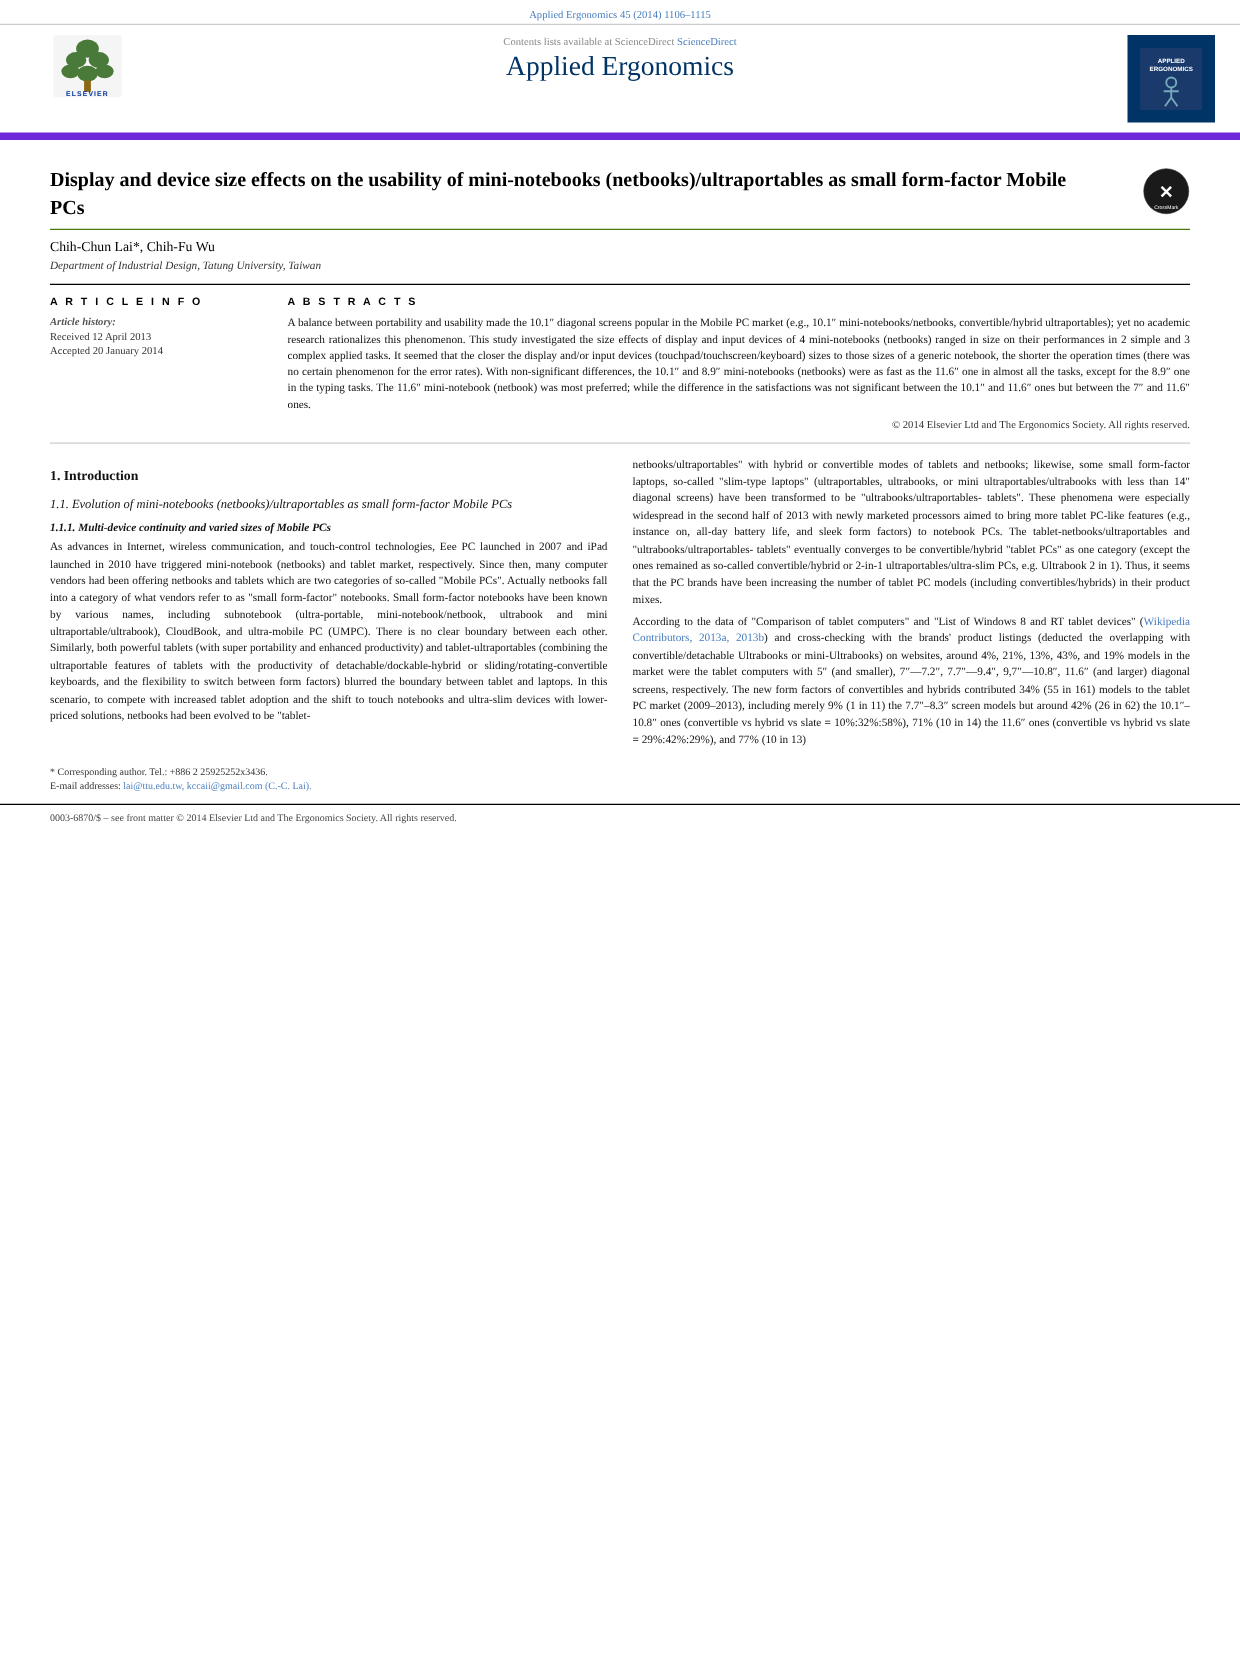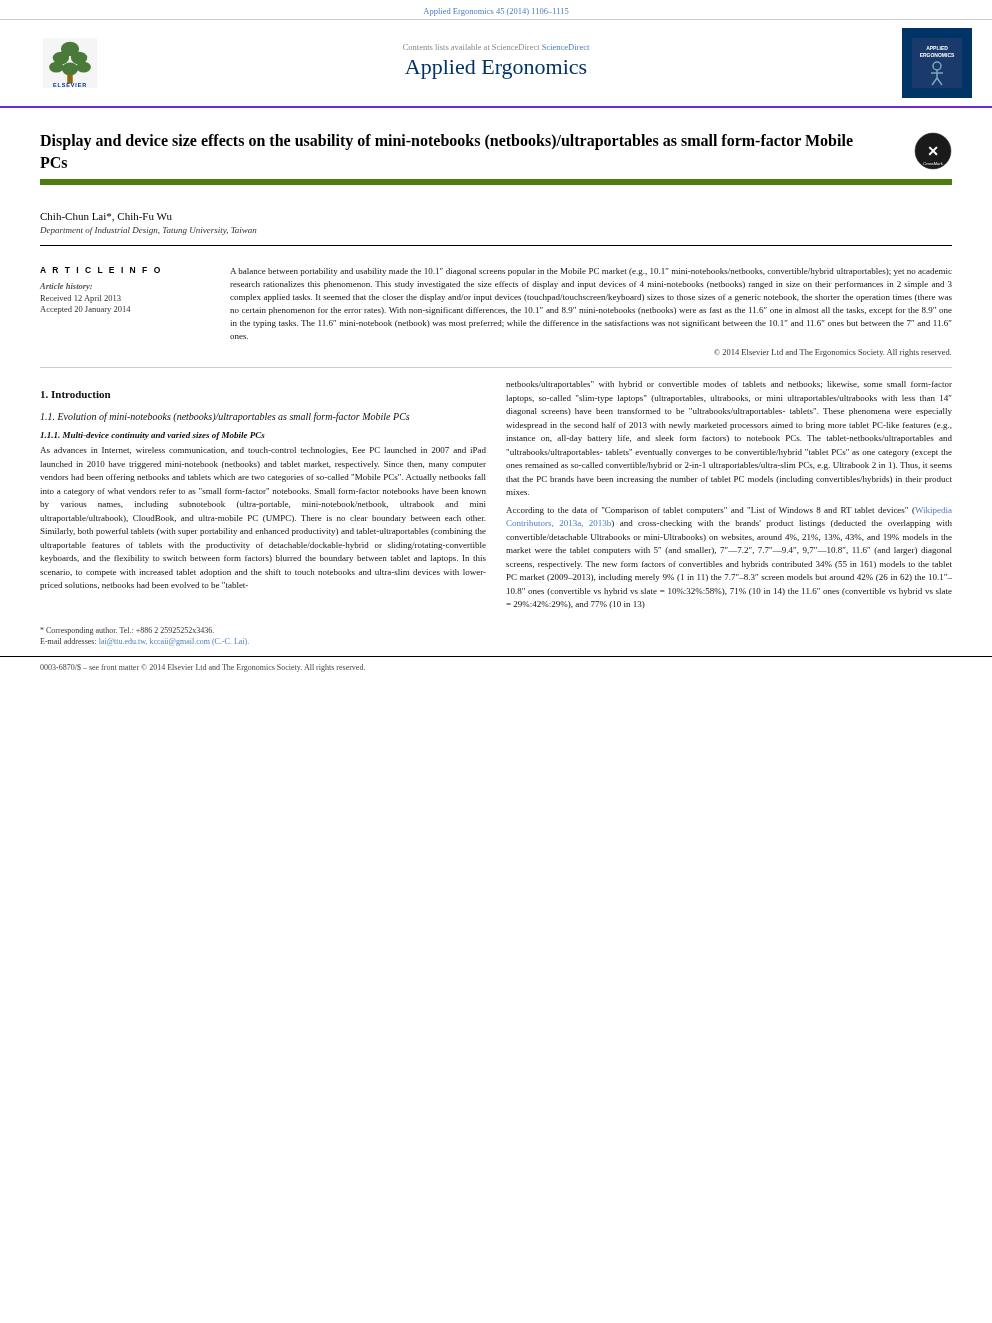--- a/index.html
+++ b/index.html
@@ -21,23 +21,22 @@
     .top-bar {
       text-align: center;
       font-size: 8.5px;
       color: #4a7ebf;
       padding: 6px 0 3px 0;
       border-bottom: 1px solid #ccc;
     }
     
     .header {
       display: flex;
-      align-items: center;
       padding: 8px 20px;
-      border-bottom: 2px solid #6d28d9;
+      border-bottom: 6px solid #6d28d9;
     }
     .header-left {
       width: 100px;
     }
     .elsevier-logo {
       display: flex;
       flex-direction: column;
       align-items: center;
     }
     .elsevier-tree {
@@ -89,24 +88,24 @@
 
     
     .main-content {
       padding: 12px 40px 10px 40px;
     }
 
     
     .article-title-section {
       display: flex;
       justify-content: space-between;
-      align-items: center;
+      align-items: flex-start;
       padding: 10px 0 6px 0;
-      border-bottom: 6px solid #4d7c0f;
-      margin-bottom: 25px;
+      border-bottom: 1px solid #4d7c0f;
+      margin-bottom: 8px;
     }
     .article-title {
       font-size: 16px;
       font-weight: bold;
       font-family: "Times New Roman", serif;
       line-height: 1.35;
       max-width: 820px;
     }
 
     
@@ -119,21 +118,21 @@
       font-style: italic;
       margin-bottom: 10px;
       color: #333;
     }
 
     
     .two-col {
       display: flex;
       gap: 20px;
       border-top: 1px solid #000;
-      padding-top: 19px;
+      padding-top: 8px;
       margin-bottom: 10px;
     }
     .col-left {
       width: 170px;
       flex-shrink: 0;
     }
     .col-right {
       flex: 1;
     }
 
@@ -339,20 +338,21 @@
 
         <div class="article-info-section">
           <div class="info-label">Article history:</div>
           <div class="info-value">Received 12 April 2013</div>
           <div class="info-value">Accepted 20 January 2014</div>
         </div>
 
       </div>
 
       <div class="col-right">
+        <div class="section-header">A B S T R A C T S</div>
         <div class="abstract-text">A balance between portability and usability made the 10.1″ diagonal screens popular in the Mobile PC market (e.g., 10.1″ mini-notebooks/netbooks, convertible/hybrid ultraportables); yet no academic research rationalizes this phenomenon. This study investigated the size effects of display and input devices of 4 mini-notebooks (netbooks) ranged in size on their performances in 2 simple and 3 complex applied tasks. It seemed that the closer the display and/or input devices (touchpad/touchscreen/keyboard) sizes to those sizes of a generic notebook, the shorter the operation times (there was no certain phenomenon for the error rates). With non-significant differences, the 10.1″ and 8.9″ mini-notebooks (netbooks) were as fast as the 11.6″ one in almost all the tasks, except for the 8.9″ one in the typing tasks. The 11.6″ mini-notebook (netbook) was most preferred; while the difference in the satisfactions was not significant between the 10.1″ and 11.6″ ones but between the 7″ and 11.6″ ones.</div>
         <div class="copyright-line">© 2014 Elsevier Ltd and The Ergonomics Society. All rights reserved.</div>
       </div>
     </div>
 
     <hr class="section-divider">
 
     <div class="body-two-col">
 
       <div class="body-col">

